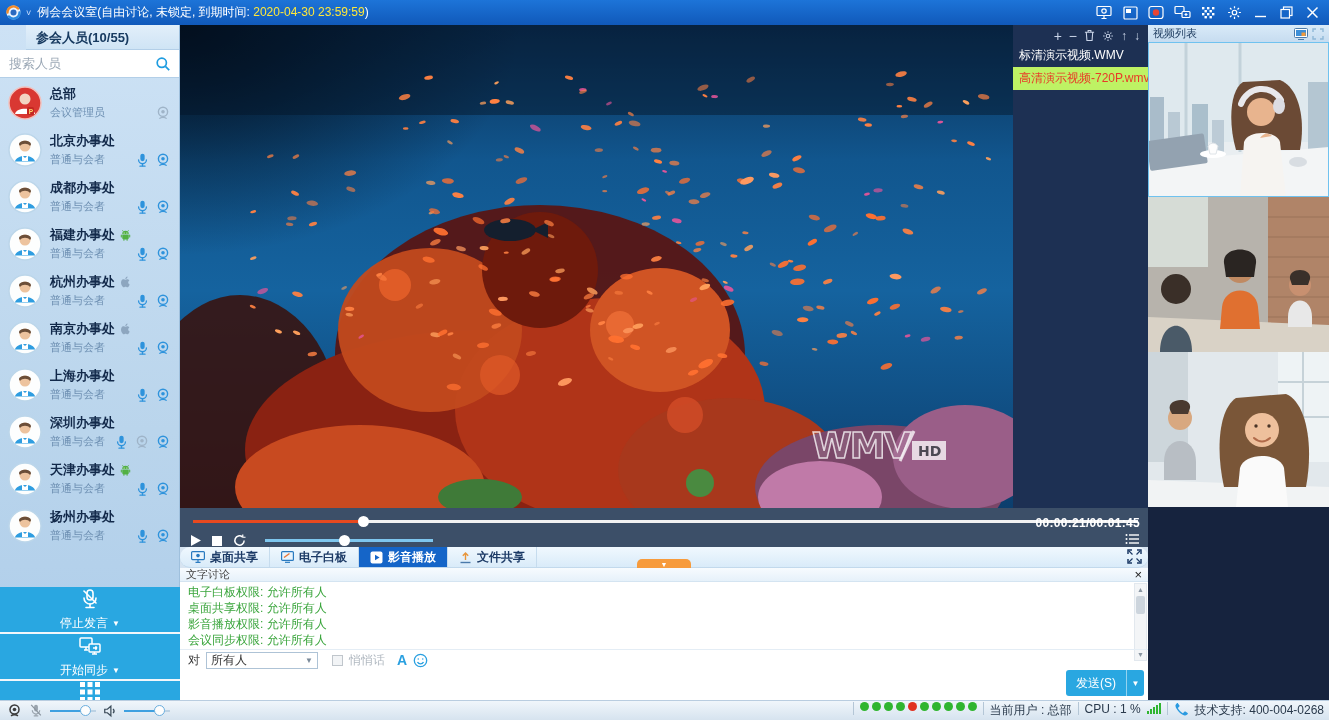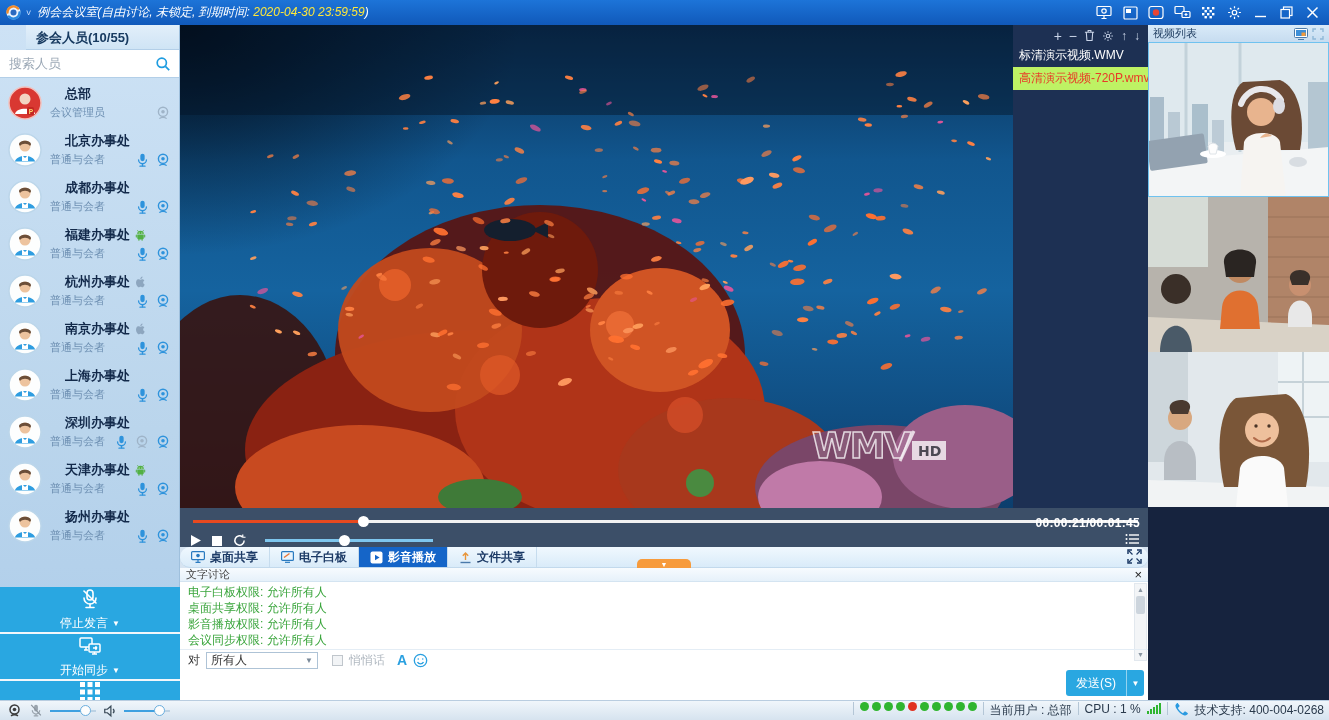--- a/index.html
+++ b/index.html
@@ -4,41 +4,41 @@
 <style>
   * { margin:0; padding:0; box-sizing:border-box; }
   html,body { width:1329px; height:720px; overflow:hidden; }
   body { font-family:"Liberation Sans", sans-serif; background:#d7e4f1; }
   #app { position:relative; width:1329px; height:720px; background:#d7e4f1; }
 
   
   .titlebar { position:absolute; left:0; top:0; width:1329px; height:25px;
     background:linear-gradient(180deg,#1d74d8,#1059ba); display:flex; align-items:center; color:#fff; }
   .tb-left { display:flex; align-items:center; gap:4px; padding-left:5px; flex:1; min-width:0;}
-  .tb-title { font-size:12px; white-space:nowrap;font-style:italic; }
+  .tb-title { font-size:12px; white-space:nowrap; }
   .tb-time { color:#ffe83a; }
   .logo-caret { font-size:9px; color:#cfe2ff; margin-right:2px;}
   .tb-icons { display:flex; align-items:center; gap:0; padding-right:4px; }
   .tb-ic { width:26px; height:23px; display:flex; align-items:center; justify-content:center; cursor:pointer; }
 
   
   .sidebar { position:absolute; left:0; top:25px; width:180px; height:675px;
     background:linear-gradient(180deg,#cde2f5 0%,#bad5ec 60%,#aecdea 100%); border-right:1px solid #9fc0dd;}
   .side-header { height:25px; line-height:25px; padding-left:10px; font-size:13px; font-weight:bold;
     color:#173a60; background:linear-gradient(180deg,#e2effa,#cfe4f5); border-bottom:1px solid #b3cfe8;margin-left:26px; }
   .search-row { position:relative; height:28px; background:#fff; border-bottom:1px solid #b3cfe8;text-decoration:underline; }
   .search-row input { width:100%; height:100%; border:0; outline:none; padding:0 30px 0 9px;
     font-size:13px; color:#333; font-family:inherit; background:transparent;}
   .search-row input::placeholder { color:#9aa7b5; }
   .search-ic { position:absolute; right:8px; top:6px; }
   .plist { position:absolute; top:54px; left:0; right:0; height:509px; overflow:hidden; }
   .p-row { height:47px; display:flex; align-items:center; padding:0 8px; cursor:pointer; }
   .p-av { width:34px; height:34px; flex:0 0 34px; }
   .p-info { flex:1; min-width:0; padding-left:8px; display:flex; flex-direction:column; justify-content:center; }
-  .p-name-line { display:flex; align-items:center; gap:4px;margin-left:15px; }
+  .p-name-line { display:flex; align-items:center; gap:4px; }
   .p-name { font-size:13px; font-weight:bold; color:#12294a; white-space:nowrap; }
   .p-role { font-size:11px; color:#6d8fb2; margin-top:2px; }
   .p-ics { display:flex; align-items:flex-end; gap:5px; align-self:flex-end; padding-bottom:5px; }
   .p-ics span { display:inline-flex; cursor:pointer; }
   .side-buttons { position:absolute; left:0; bottom:1px; width:180px; height:112px;
     display:grid; grid-template-columns:1fr; grid-template-rows:1fr 1fr; gap:2px; background:#f2f7fb; }
   .sbtn { background:#29a7e1; color:#fff; display:flex; flex-direction:column; align-items:center;
     justify-content:center; gap:4px; cursor:pointer; }
   .sbtn .lbl { font-size:12px; display:flex; align-items:center; gap:4px;}
   .sbtn .dd { font-size:8px; }

